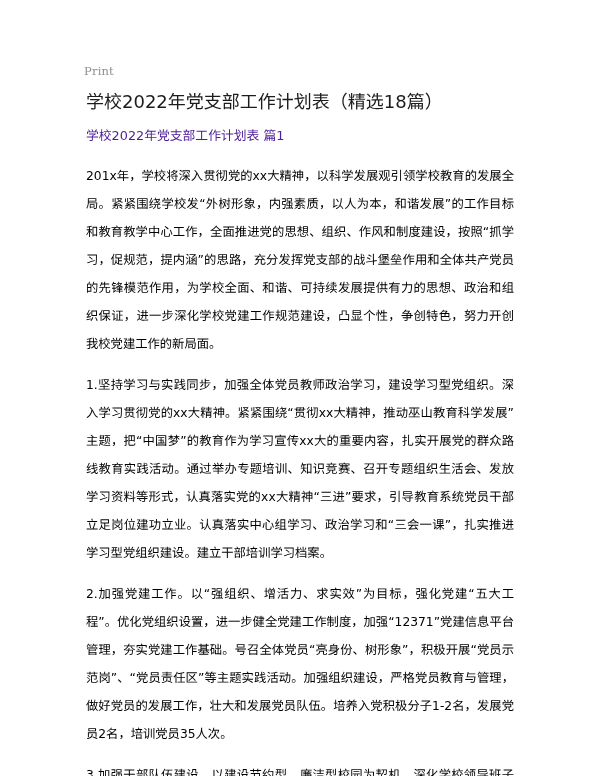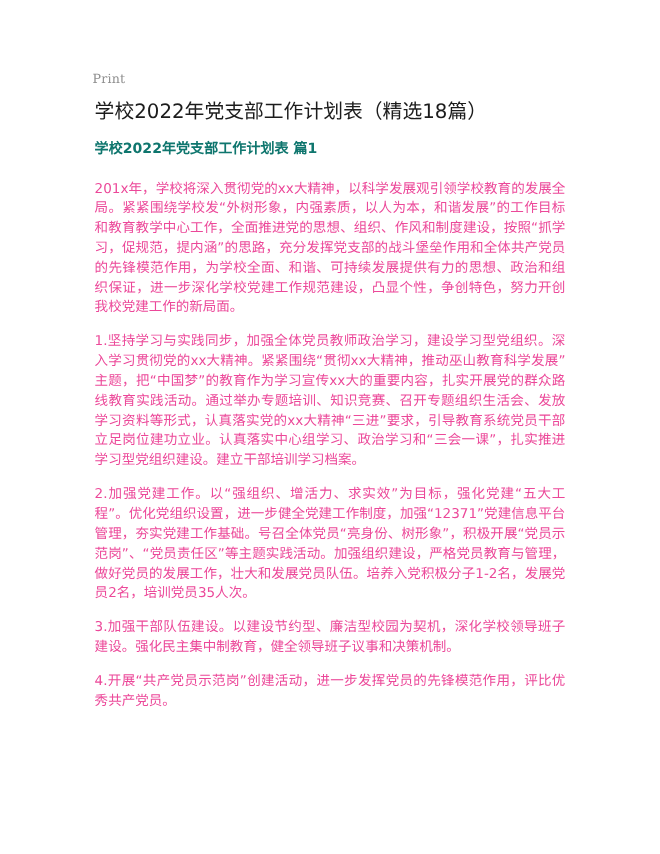--- a/index.html
+++ b/index.html
@@ -56,39 +56,39 @@
   .doc-subtitle {
     font-size: 18px;
     font-weight: 400;
     color: #1c1c1c;
     line-height: 20px;
     margin: 0 0 14px 0;
   }
 
   .collection-heading {
     font-size: 12.8px;
-    font-weight: 700;
-    color: #0f766e;
+    font-weight: 400;
+    color: #4c1d95;
     line-height: 20px;
     margin: 0 0 16px 0;
   }
 
   .section-heading {
     font-size: 12.3px;
     font-weight: 400;
     color: #151515;
     line-height: 20px;
     margin: 0 0 12px 0;
   }
 
   .body-para {
     font-size: 12.3px;
     font-weight: 400;
-    color: #ec4899;
-    line-height: 18px;
+    color: #000000;
+    line-height: 28px;
     margin: 0 0 13px 0;
     text-align: justify;
     text-justify: inter-ideograph;
     word-break: break-all;
   }
 
   .body-para:last-child {
     margin-bottom: 0;
   }
 </style>

